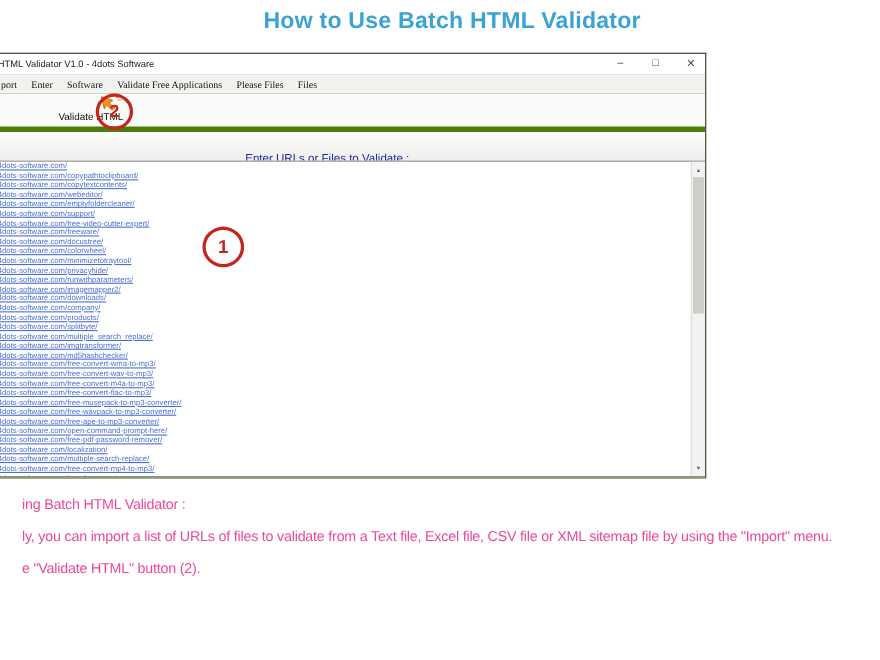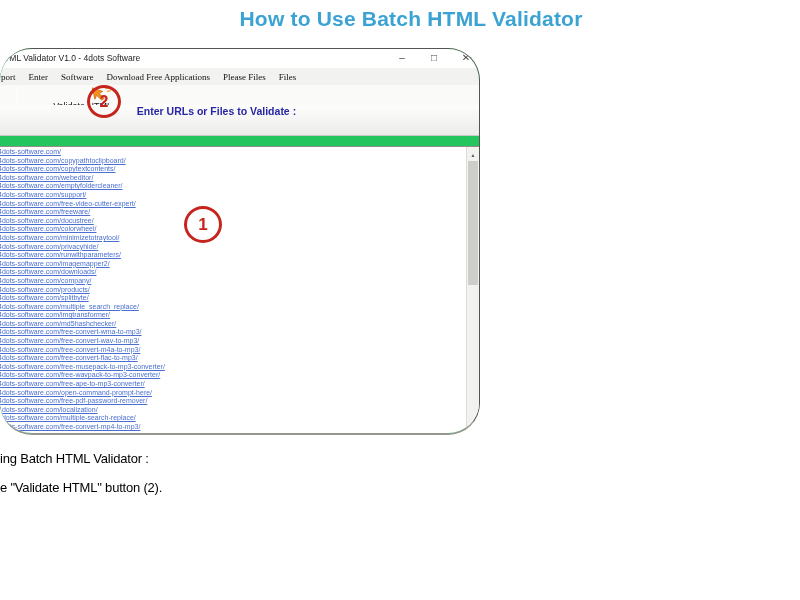--- a/index.html
+++ b/index.html
@@ -4,23 +4,23 @@
 <style>
   * { margin:0; padding:0; box-sizing:border-box; }
   html,body { width:800px; height:600px; background:#ffffff; overflow:hidden;
               font-family:"Liberation Sans", sans-serif; }
   .page { position:relative; width:800px; height:600px; background:#fff; overflow:hidden; }
 
   .page-title { position:absolute; top:7px; left:11px; width:800px; text-align:center;
                 font-size:21px; font-weight:700; color:#3ba3d3; letter-spacing:.2px; }
 
   
-  .window { position:absolute; top:48px; left:0; width:480px; height:387px; background:#22c55e;
+  .window { position:absolute; top:48px; left:0; width:642px; height:387px; background:#4d7c0f;
             border-top:1px solid #55554f; border-right:1px solid #55554f;
-            border-bottom:2px solid #96968f; overflow:hidden;border-radius:32px; }
+            border-bottom:2px solid #96968f; overflow:hidden; }
 
   .titlebar { position:absolute; top:0; left:0; right:0; height:19px; background:#fff; }
   .titlebar-text { position:absolute; left:-2px; top:4px; font-size:8.5px; color:#222; white-space:nowrap; }
   .win-controls { position:absolute; top:3px; right:7px; display:flex; gap:20px;
                   font-size:10px; color:#4a4a4a; }
   .win-controls span { width:12px; text-align:center; cursor:default; }
 
   .menubar { position:absolute; top:19px; left:0; right:0; height:17px; background:#f2f2f1;
              display:flex; gap:13px; align-items:center; padding-left:1px;
              font-size:9px; color:#111; }
@@ -33,42 +33,42 @@
                   display:flex; flex-direction:column; align-items:flex-end;
                   font-size:9px; color:#111; cursor:pointer; }
   .validate-icon { width:22px; height:14px; margin-top:1px; }
 
   .badge { position:absolute; border-radius:50%; border:3px solid #c5251d; color:#c5251d;
            display:flex; align-items:center; justify-content:center; font-weight:700;
            background:transparent; z-index:5; }
   .badge-2 { left:87px; top:0px; width:34px; height:33px; font-size:16px; }
   .badge-1 { left:184px; top:59px; width:38px; height:37px; font-size:17px; }
 
-  .header-band { position:absolute; top:56px; left:0; right:0; height:31px;
+  .header-band { position:absolute; top:71px; left:0; right:0; height:31px;
                  background:linear-gradient(#fdfdfc,#ececea); border-bottom:1px solid #c9c9c6;
-                 display:flex; align-items:flex-start; justify-content:center; padding-right:46px;
-                 font-size:10.5px; font-weight:700; color:#2626a5; }
+                 display:flex; align-items:flex-end; justify-content:center; padding-right:46px;
+                 font-size:10.5px; font-weight:400; color:#2626a5; }
 
   .list-area { position:absolute; top:97px; left:0; right:0; bottom:0; background:#fff;
                border-top:1px solid #8e8e8a; overflow:hidden; }
   .url-list { position:absolute; top:1px; left:-2px; right:14px; }
   .url-item { display:block; font-size:7px; line-height:8.6px; color:#4a6fd0;
               text-decoration:underline; white-space:nowrap; cursor:pointer; }
 
   .scrollbar { position:absolute; top:0; right:0; bottom:0; width:13px; background:#f2f2f0;
                border-left:1px solid #dcdcda; }
   .sb-btn { position:absolute; left:0; right:0; height:13px; display:flex; align-items:center;
             justify-content:center; font-size:5px; color:#5a5a5a; cursor:default; }
   .sb-btn.up { top:1px; } .sb-btn.down { bottom:1px; }
   .sb-thumb { position:absolute; left:1px; right:1px; top:14px; height:124px; background:#cdcdca; }
 
   
   .instructions { position:absolute; top:452px; left:0; width:800px; }
-  .instr-line { font-size:13px; line-height:14px; margin-bottom:15px; color:#000000;
-                white-space:nowrap; letter-spacing:-0.2px; }
+  .instr-line { font-size:13px; line-height:14px; margin-bottom:15px; color:#ec4899;
+                white-space:nowrap; letter-spacing:-0.2px;padding-left:20px; }
 </style>
 </head>
 <body>
 
 <div class="page">
 
   <h1 class="page-title">How to Use Batch HTML Validator</h1>
 
   <div class="window">
 
@@ -78,21 +78,21 @@
         <span>–</span>
         <span>□</span>
         <span>✕</span>
       </div>
     </div>
 
     <div class="menubar">
         <span class="menu-item">port</span>
         <span class="menu-item">Enter</span>
         <span class="menu-item">Software</span>
-        <span class="menu-item">Download Free Applications</span>
+        <span class="menu-item">Validate Free Applications</span>
         <span class="menu-item">Please Files</span>
         <span class="menu-item">Files</span>
       </div>
 
     <div class="toolbar">
       <div class="toolbar-sep"></div>
       <div class="validate-btn">
         <svg class="validate-icon" viewBox="0 0 24 16">
           <path d="M2,1 L14,5 L9.5,7.5 L16,12.5 L13,15 L7,9.5 L5,14 Z" fill="#f6921e" stroke="#c06000" stroke-width="0.8"></path>
           <path d="M17,2 L21,1 M19,5 L23,4" stroke="#f6921e" stroke-width="1.2" fill="none"></path>
@@ -152,16 +152,17 @@
       </div>
       <div class="badge badge-1">
         <span>1</span>
       </div>
     </div>
 
   </div>
 
   <div class="instructions">
       <p class="instr-line">ing Batch HTML Validator :</p>
+      <p class="instr-line">ly, you can import a list of URLs of files to validate from a Text file, Excel file, CSV file or XML sitemap file by using the "Import" menu.</p>
       <p class="instr-line">e "Validate HTML" button (2).</p>
     </div>
 
 </div>
 
 </body></html>

